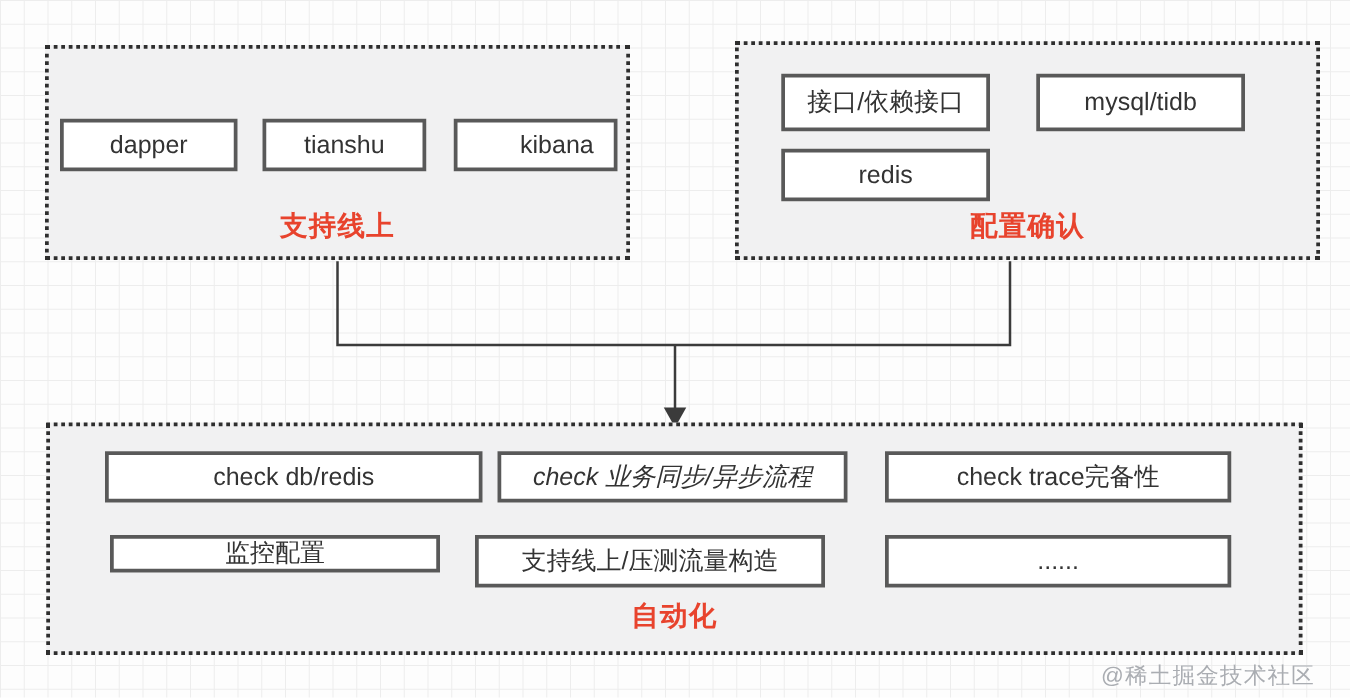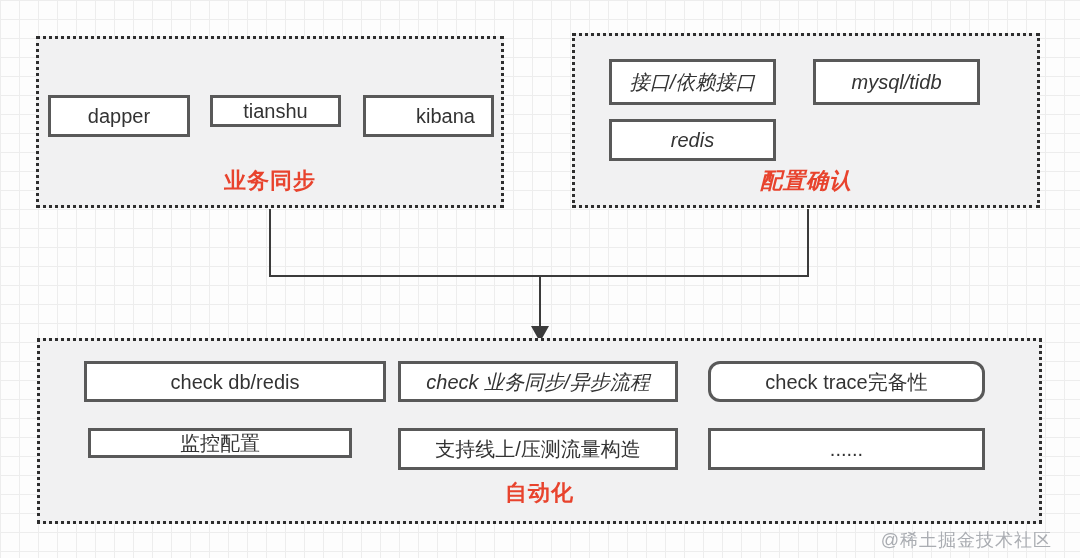--- a/index.html
+++ b/index.html
@@ -18,21 +18,21 @@
       linear-gradient(90deg, #ededed 1px, transparent 1px);
     background-size: 19px 19px;
     overflow: hidden;
   }
   .group {
     position: absolute;
     background: #f1f1f2;
     border: 3px dotted #2e2e2e;
   }
   .group-link    { left: 36px;  top: 36px;  width: 468px;  height: 172px; }
-  .group-config  { left: 572px; top: 33px;  width: 468px;  height: 175px; font-style: italic; }
+  .group-config  { left: 588px; top: 33px;  width: 468px;  height: 175px; }
   .group-auto    { left: 37px;  top: 338px; width: 1005px; height: 186px; }
   .node {
     position: absolute;
     background: #ffffff;
     border: 3px solid #595959;
     color: #333333;
     font-size: 20px;
     display: flex;
     align-items: center;
     justify-content: center;
@@ -43,35 +43,35 @@
     position: absolute;
     left: 0; right: 0;
     text-align: center;
     color: #e8432d;
     font-size: 22px;
     font-weight: bold;
     letter-spacing: 1px;
   }
   
   .n-dapper   { left: 9px;   top: 56px; width: 142px; height: 42px; text-align: center; }
-  .n-tianshu  { left: 171px; top: 56px; width: 131px; height: 32px; }
+  .n-tianshu  { left: 171px; top: 56px; width: 131px; height: 42px; }
   .n-kibana   { left: 324px; top: 56px; width: 131px; height: 42px; padding-left: 34px; }
   .lbl-link   { bottom: 9px; }
   
   .n-api      { left: 34px;  top: 23px; width: 167px; height: 46px; }
   .n-mysql    { left: 238px; top: 23px; width: 167px; height: 46px; }
   .n-redis    { left: 34px;  top: 83px; width: 167px; height: 42px; }
   .n-mq       { left: 238px; top: 83px; width: 167px; height: 42px; }
   .lbl-config { bottom: 9px; }
   
   .n-checkdb    { left: 44px;  top: 20px; width: 302px; height: 41px; }
   .n-checkflow  { left: 358px; top: 20px; width: 280px; height: 41px; font-style: italic; }
-  .n-checktrace { left: 668px; top: 20px; width: 277px; height: 41px; border-radius: 12px; }
+  .n-checktrace { left: 668px; top: 20px; width: 277px; height: 41px; }
   .n-monitor    { left: 48px;  top: 87px; width: 264px; height: 30px; }
-  .n-traffic    { left: 358px; top: 87px; width: 280px; height: 42px; }
+  .n-traffic    { left: 340px; top: 87px; width: 280px; height: 42px; }
   .n-more       { left: 668px; top: 87px; width: 277px; height: 42px; }
   .lbl-auto     { bottom: 13px; }
 
   .connector {
     position: absolute;
     left: 0; top: 0;
     width: 1080px; height: 558px;
     pointer-events: none;
   }
   .watermark {
@@ -86,21 +86,21 @@
 </style>
 </head>
 <body>
 
 <div class="canvas">
 
   <div class="group group-link">
     <div class="node n-dapper">dapper</div>
     <div class="node n-tianshu">tianshu</div>
     <div class="node n-kibana">kibana</div>
-    <div class="group-label lbl-link">业务同步</div>
+    <div class="group-label lbl-link">支持线上</div>
   </div>
 
   <div class="group group-config">
     <div class="node n-api">接口/依赖接口</div>
     <div class="node n-redis">redis</div>
     <div class="node n-mysql">mysql/tidb</div>
     <div class="group-label lbl-config">配置确认</div>
   </div>
 
   <svg class="connector" viewBox="0 0 1080 558" xmlns="http://www.w3.org/2000/svg">

